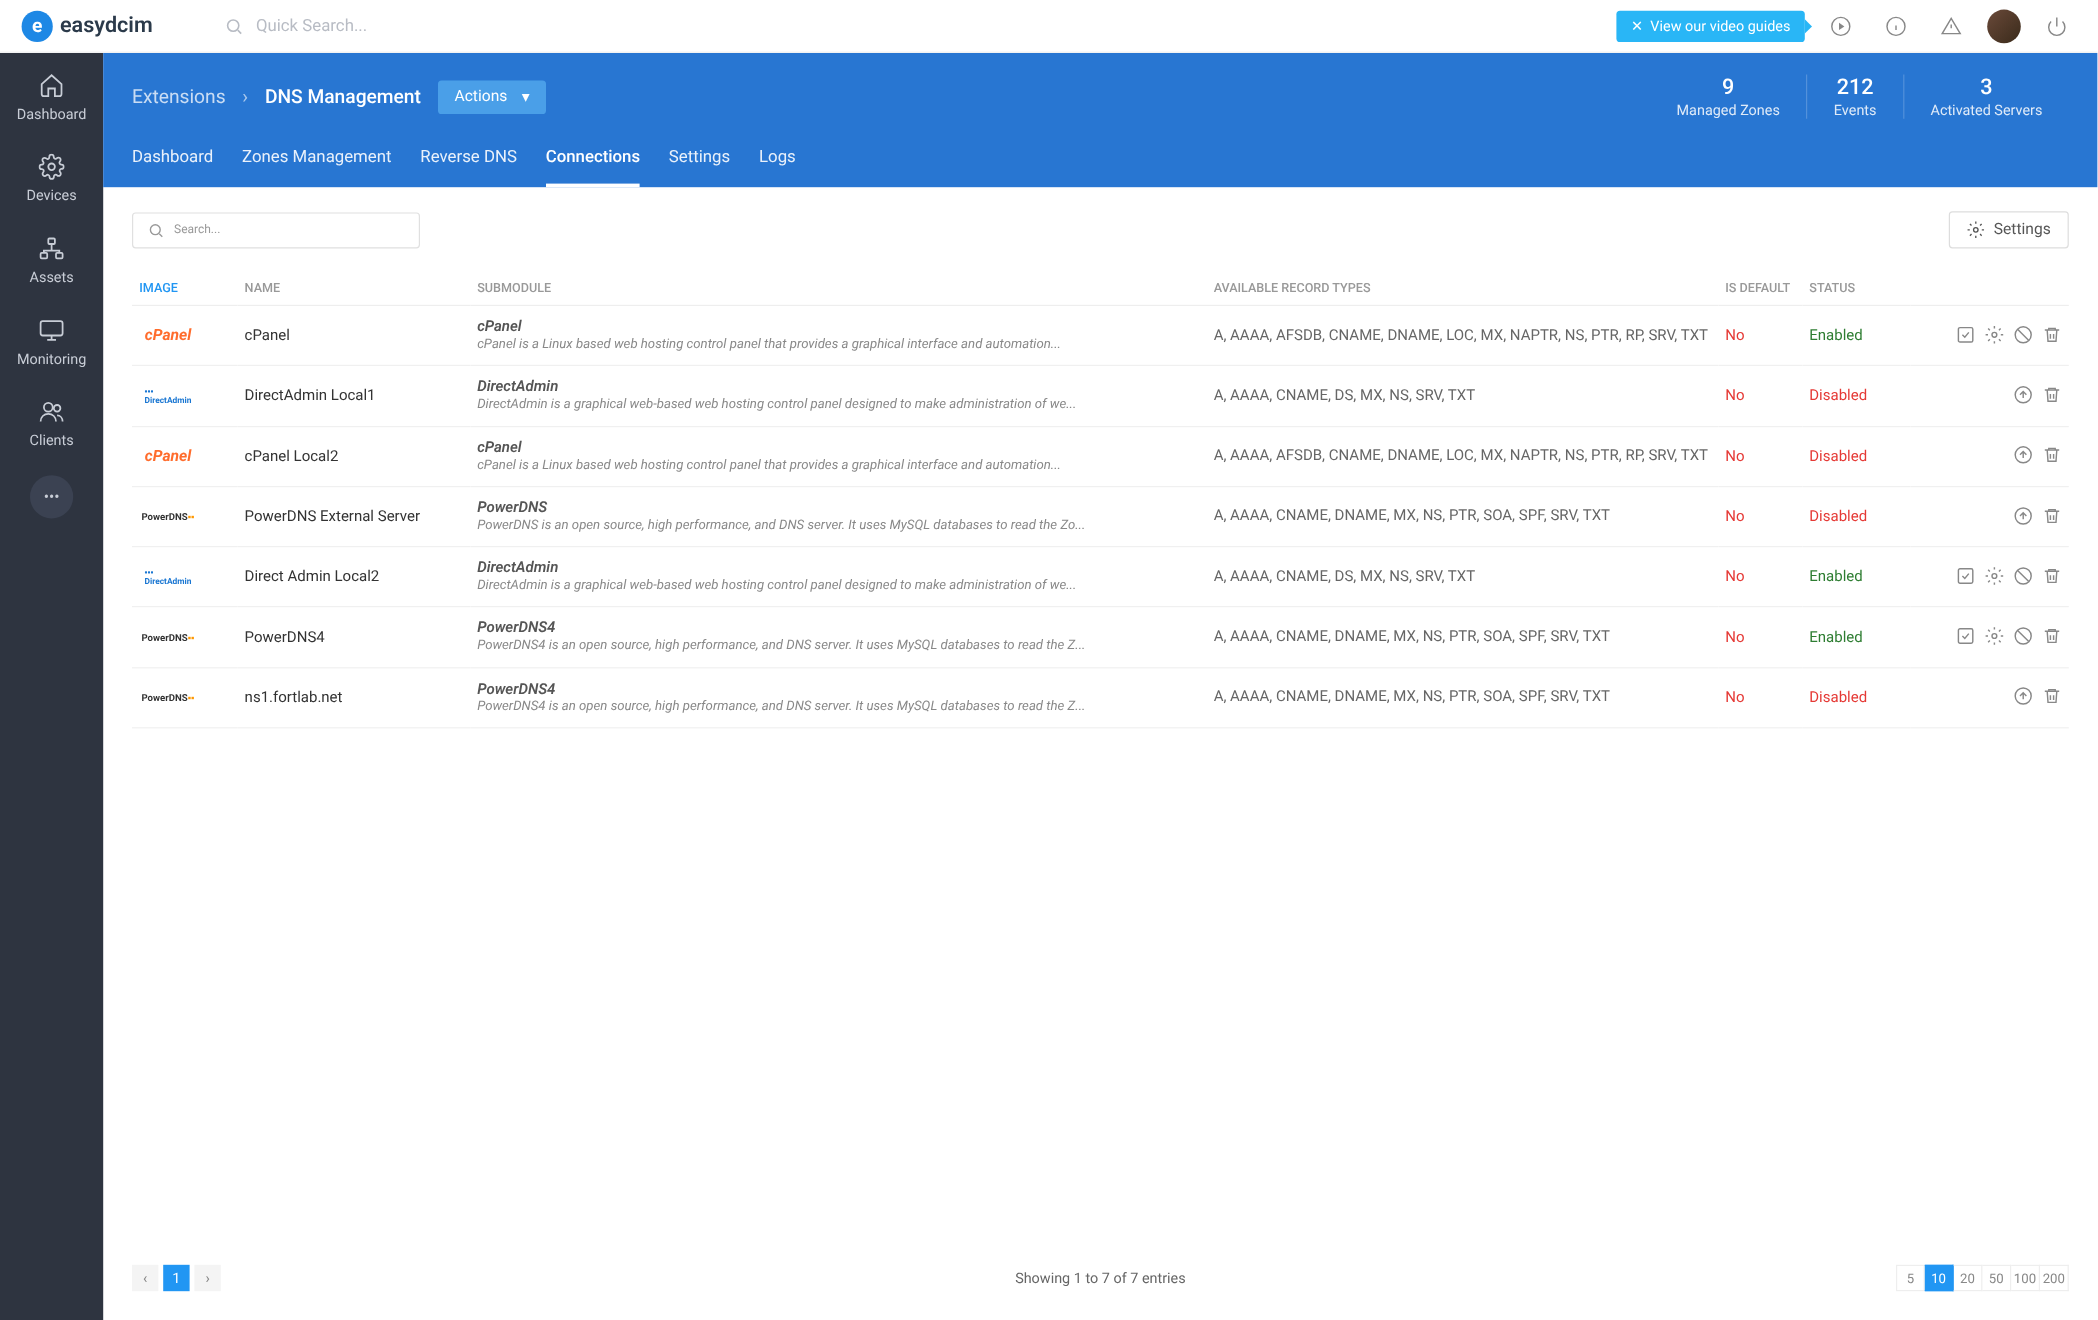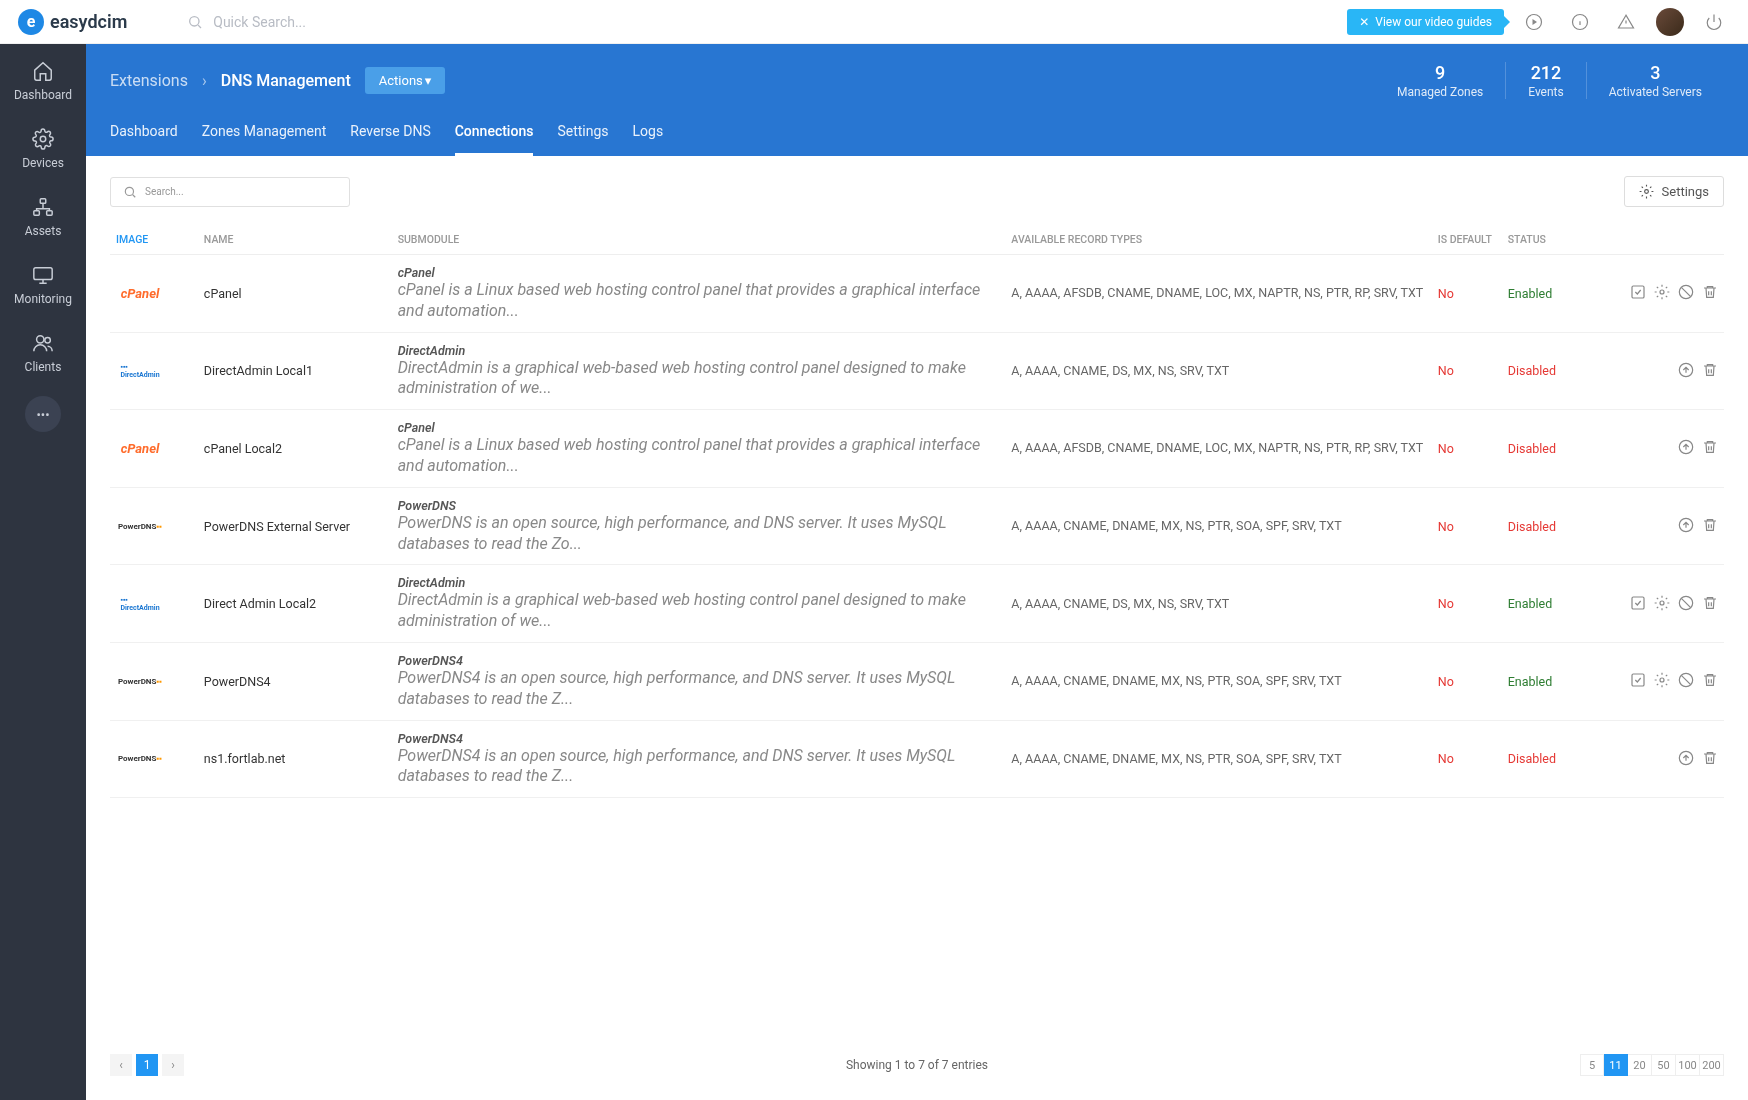--- a/index.html
+++ b/index.html
@@ -26,21 +26,21 @@
 .more-btn { width: 36px; height: 36px; border-radius: 50%; background: #3b4252; margin-top: 12px; display: flex; align-items: center; justify-content: center; color: #c8cdd6; }
 
 
 .main { flex: 1; padding-top: 44px; display: flex; flex-direction: column; min-width: 0; }
 .header { background: #2876d2; color: #fff; }
 .header-top { display: flex; align-items: center; padding: 18px 24px 14px; }
 .breadcrumb { display: flex; align-items: center; gap: 14px; font-size: 16px; }
 .breadcrumb .bc-sep { color: rgba(255,255,255,0.6); }
 .breadcrumb .bc-first { color: rgba(255,255,255,0.75); }
 .breadcrumb .bc-cur { font-weight: 500; }
-.actions-btn { background: #4a9fe8; color: #fff; padding: 6px 14px; border-radius: 3px; font-size: 13px; margin-left: 14px; display: flex; align-items: center; gap: 2px; }
+.actions-btn { background: #4a9fe8; color: #fff; padding: 6px 14px; border-radius: 3px; font-size: 13px; margin-left: 14px; display: flex; align-items: center; gap: 12px; }
 .stats { margin-left: auto; display: flex; }
 .stat { text-align: center; padding: 0 22px; border-left: 1px solid rgba(255,255,255,0.2); }
 .stat:first-child { border-left: none; }
 .stat-num { font-size: 18px; font-weight: 500; }
 .stat-lbl { font-size: 12px; color: rgba(255,255,255,0.85); margin-top: 2px; }
 .tabs { display: flex; padding: 0 24px; gap: 24px; font-size: 14px; }
 .tab { padding: 10px 0 14px; cursor: pointer; color: rgba(255,255,255,0.9); border-bottom: 3px solid transparent; }
 .tab.active { border-bottom: 3px solid #fff; color: #fff; font-weight: 500; }
 
 
@@ -55,21 +55,21 @@
 .tbl th.sort { color: #2196f3; }
 .tbl td { padding: 10px 6px; border-bottom: 1px solid #f0f0f0; vertical-align: middle; font-size: 12.5px; }
 .col-image { width: 68px; }
 .col-name { width: 150px; }
 .col-sub { width: 475px; }
 .col-rec { width: 330px; }
 .col-def { width: 50px; }
 .col-stat { width: 70px; }
 .col-act { width: 88px; text-align: right; }
 .sub-title { font-weight: 600; font-style: italic; color: #555; }
-.sub-desc { font-style: italic; color: #888; font-size: 16px; line-height: 1.3; }
+.sub-desc { font-style: italic; color: #888; font-size: 11px; line-height: 1.3; }
 .rec-types { color: #666; font-size: 12px; line-height: 1.3; }
 .no { color: #e53935; }
 .enabled { color: #2e7d32; }
 .disabled { color: #e53935; }
 .row-actions { display: flex; gap: 6px; justify-content: flex-end; }
 .row-actions .ai { width: 18px; height: 18px; color: #888; cursor: pointer; }
 .row-actions svg { width: 16px; height: 16px; stroke: #888; fill: none; stroke-width: 1.8; }
 
 
 .modimg { width: 48px; height: 18px; display: flex; align-items: center; justify-content: center; font-size: 9px; font-weight: 700; border-radius: 2px; }
@@ -455,21 +455,21 @@
       <div class="footer">
         <div class="footer-wrap">
           <div class="pager">
             <div class="pg-btn">‹</div>
             <div class="pg-btn active">1</div>
             <div class="pg-btn">›</div>
           </div>
           <div class="showing">Showing 1 to 7 of 7 entries</div>
           <div class="pagesize" id="pagesize-container">
               <div class="pg-s">5</div>
-              <div class="pg-s active">11</div>
+              <div class="pg-s active">10</div>
               <div class="pg-s">20</div>
               <div class="pg-s">50</div>
               <div class="pg-s">100</div>
               <div class="pg-s">200</div>
             </div>
         </div>
       </div>
     </div>
   </div>
 </div>

